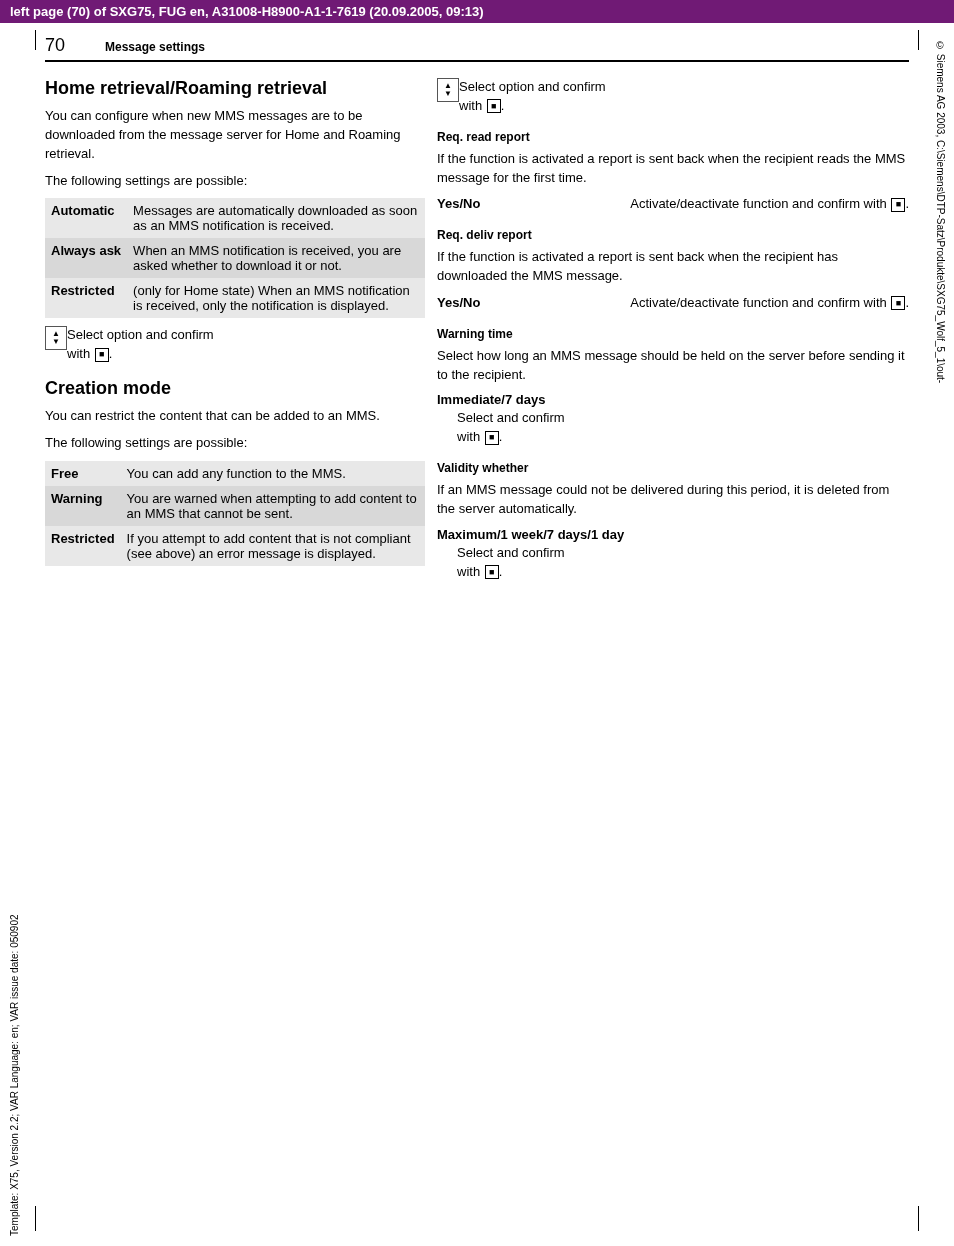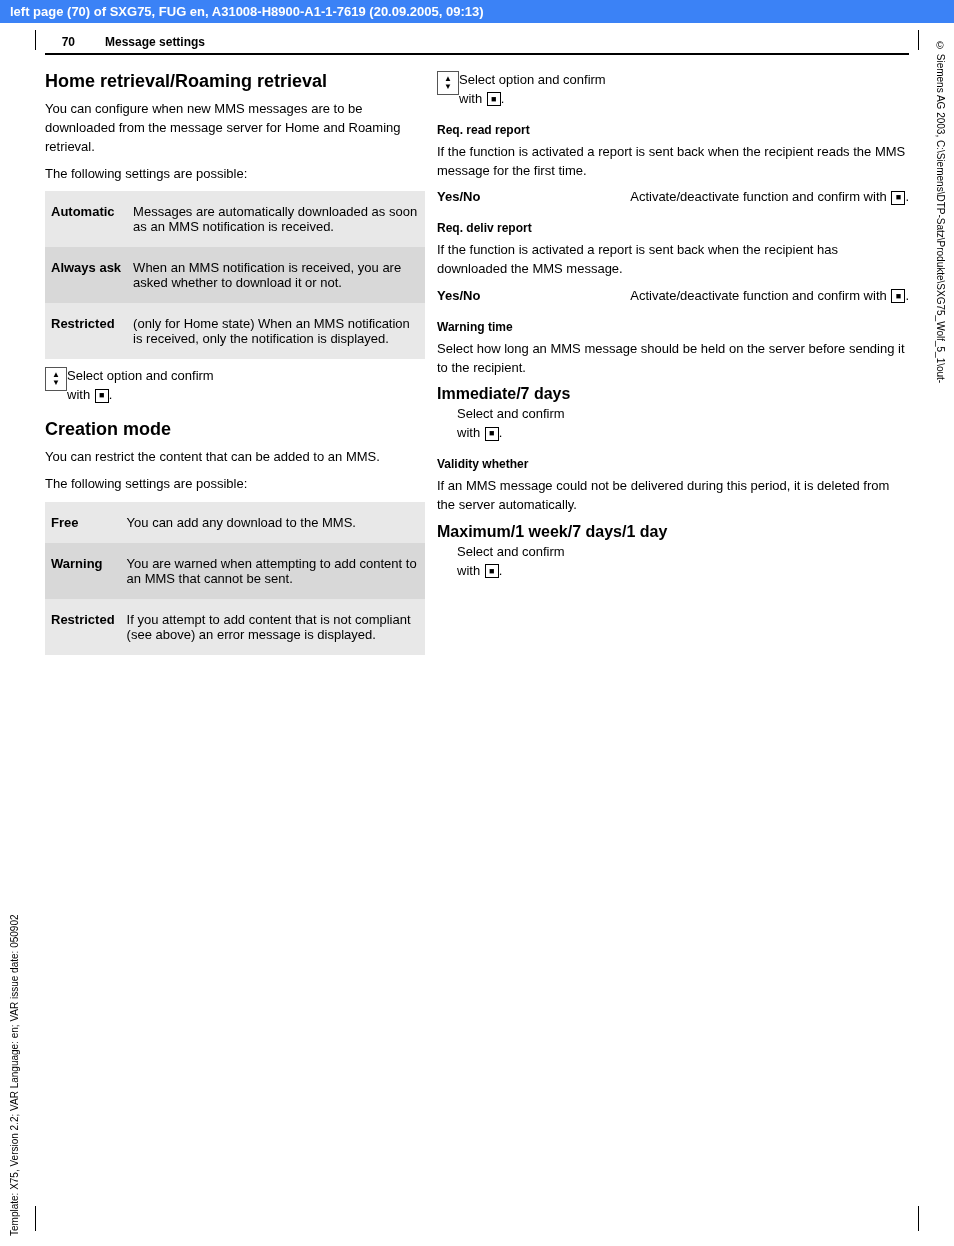--- a/index.html
+++ b/index.html
@@ -9,21 +9,21 @@
       background: #fff;
       font-family: Arial, Helvetica, sans-serif;
       font-size: 14px;
       color: #000;
       position: relative;
       overflow: hidden;
     }
 
     
     .top-bar {
-      background: #3b82f6;
+      background: #701a75;
       color: #fff;
       font-size: 13px;
       padding: 4px 10px;
       font-weight: bold;
       position: relative;
       z-index: 10;
     }
 
     
     .sidebar-left {
@@ -70,25 +70,24 @@
 
     
     .page-header {
       display: flex;
       align-items: baseline;
       border-bottom: 2px solid #000;
       padding: 12px 0 4px 0;
       margin-bottom: 16px;
     }
     .page-number {
-      font-weight: bold;
-      font-size: 12px;
+      font-weight: normal;
+      font-size: 18px;
       margin-right: 30px;
       min-width: 30px;
-      text-align: right;
     }
     .page-title {
       font-weight: bold;
       font-size: 12px;
     }
 
     
     .two-col {
       display: flex;
       gap: 12px;
@@ -124,21 +123,21 @@
     }
 
     
     .settings-table {
       width: 100%;
       border-collapse: collapse;
       margin-bottom: 8px;
       font-size: 13px;
     }
     .settings-table td {
-      padding: 13px 6px;
+      padding: 5px 6px;
       vertical-align: top;
       background: #e8e8e8;
     }
     .settings-table tr td:first-child {
       font-weight: bold;
       white-space: nowrap;
       width: 75px;
     }
     .settings-table tr:nth-child(even) td {
       background: #d8d8d8;
@@ -183,21 +182,21 @@
       flex-shrink: 0;
     }
     .yesno-desc {
       flex: 1;
       text-align: right;
     }
 
     
     .option-label-bold {
       font-weight: bold;
-      font-size: 16px;
+      font-size: 13px;
       margin-bottom: 2px;
     }
     .indented-confirm {
       margin-left: 20px;
       font-size: 13px;
       line-height: 1.45;
     }
 
     
     .bottom-marks {
@@ -311,21 +310,21 @@
       </div>
 
       <h2 class="section-heading">Creation mode</h2>
       <p class="body-text">You can restrict the content that can be added to an MMS.</p>
       <p class="body-text">The following settings are possible:</p>
 
       <table class="settings-table">
         <tbody>
             <tr>
           <td>Free</td>
-          <td>You can add any download to the MMS.</td>
+          <td>You can add any function to the MMS.</td>
         </tr>
         <tr>
           <td>Warning</td>
           <td>You are warned when attempting to add content to an MMS that cannot be sent.</td>
         </tr>
         <tr>
           <td>Restricted</td>
           <td>If you attempt to add content that is not compliant (see above) an error message is displayed.</td>
         </tr>
       </tbody>

